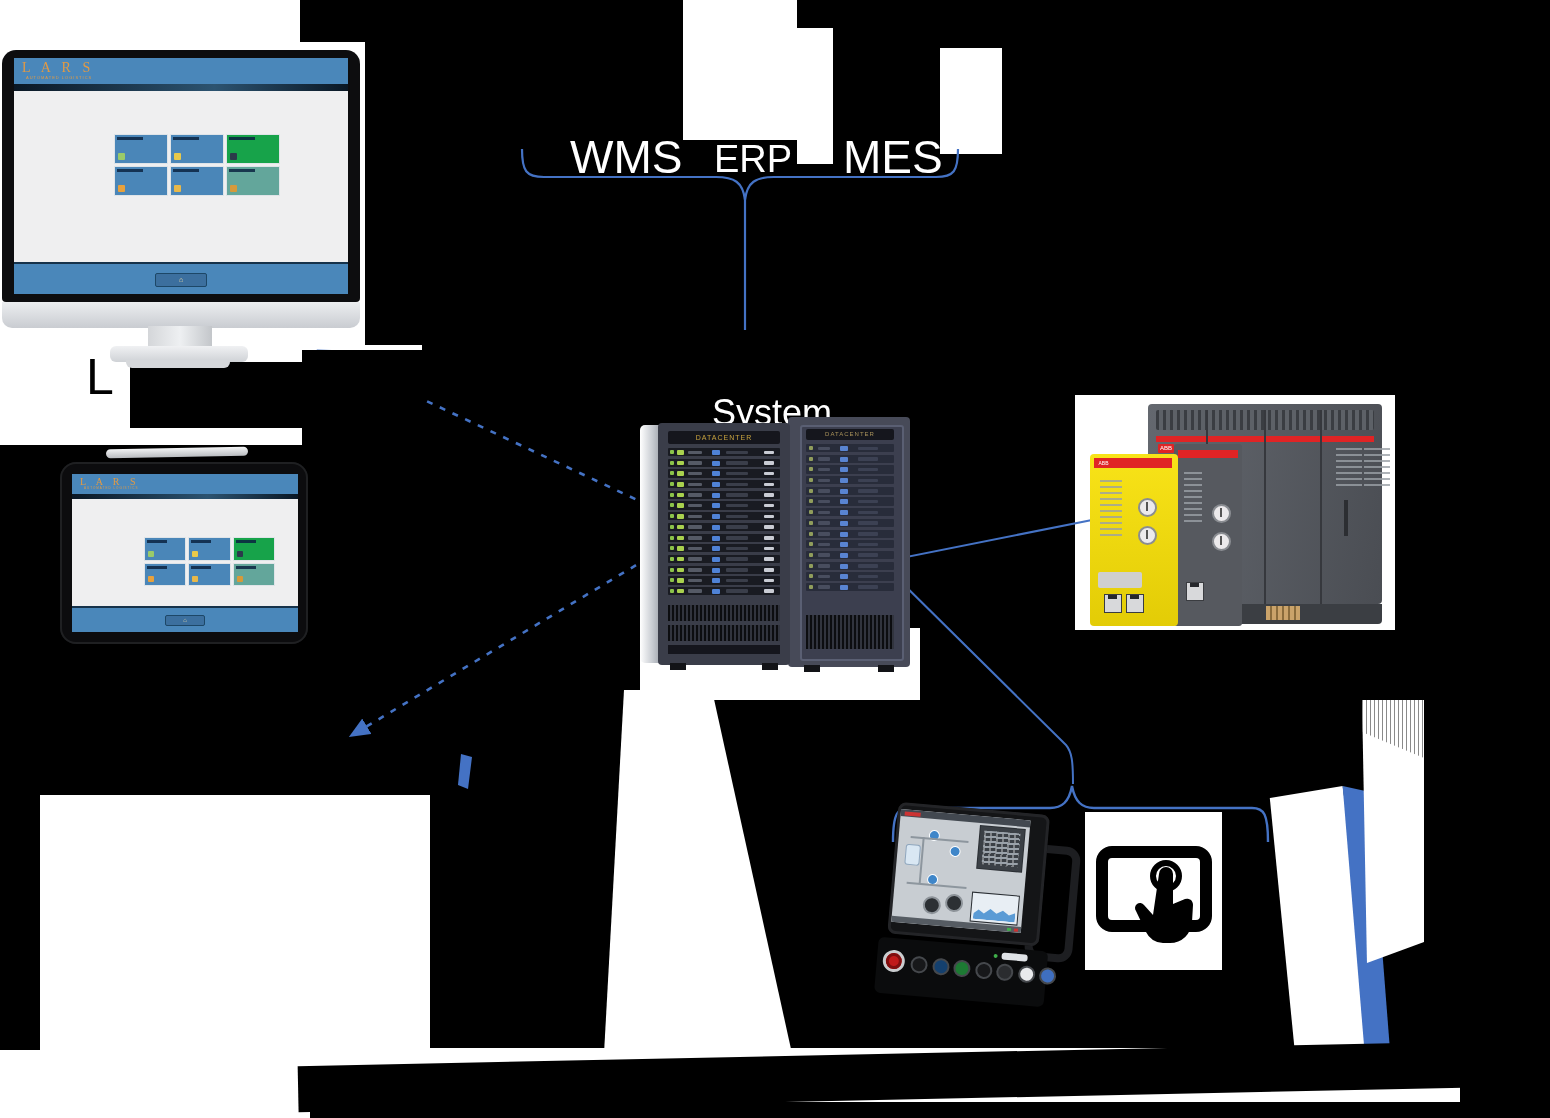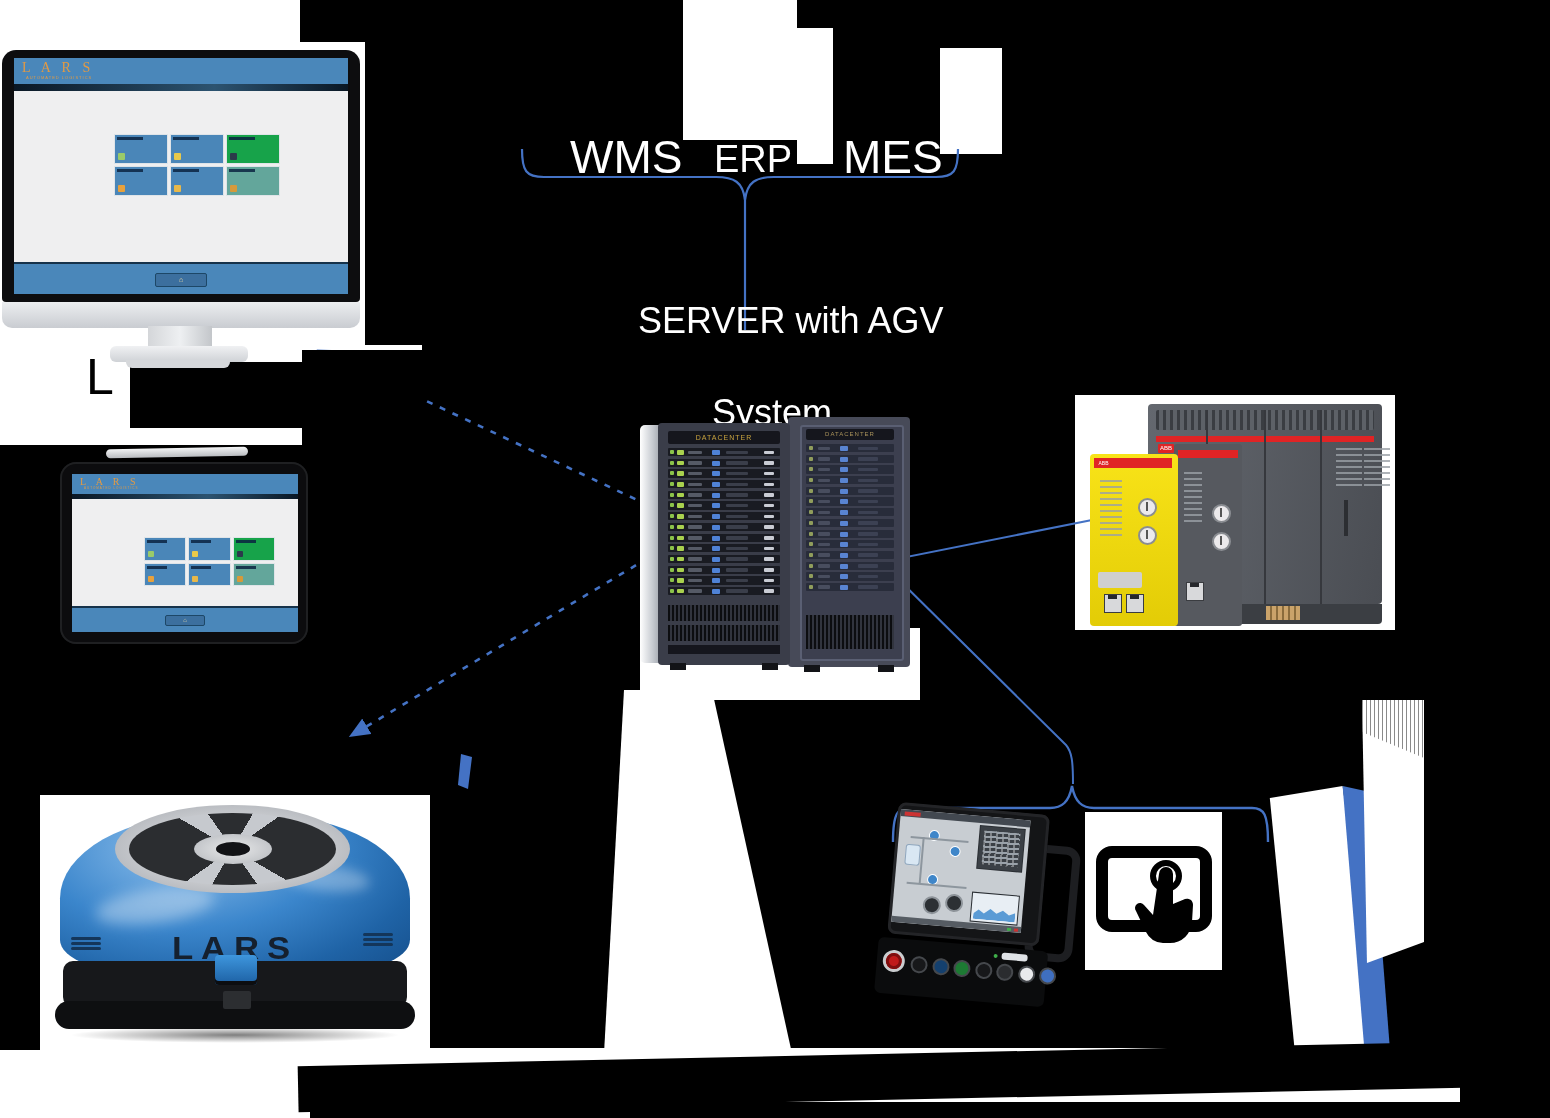--- a/index.html
+++ b/index.html
@@ -239,21 +239,20 @@
     <path d="M1092,520 L881,562 L1066,745 C1072,752 1073,762 1073,784" fill="none" stroke="#4472c4" stroke-width="2"></path>
 
     <path d="M893,842 C893,812 898,808 910,808 L1050,808 C1062,808 1069,802 1072,786 C1075,802 1082,808 1094,808 L1252,808 C1264,808 1268,814 1268,842" fill="none" stroke="#4472c4" stroke-width="2.4"></path>
 
     <path d="M461,754 L472,757 L468,789 L458,785 Z" fill="#4472c4"></path>
   </svg>
 
   <div class="txt" id="wms">WMS</div>
   <div class="txt" id="erp">ERP</div>
   <div class="txt" id="mes">MES</div>
-  <div class="txt" id="server-title">SERVER with AGV</div>
   <div class="txt" id="server-subtitle">System</div>
   <div class="txt" id="frag-L">L</div>
   <div class="txt" id="frag-2">2</div>
   <div id="frag-dash"></div>
 
   <div class="blackbox" style="left:130px;top:362px;width:258px;height:66px;"></div>
   <div class="blackbox" style="left:302px;top:350px;width:120px;height:95px;"></div>
 
   <div class="abs" id="monitor">
     <div class="bezel"></div>
@@ -640,36 +639,14 @@
       <div class="pled"></div>
     </div>
   </div>
 
   <svg class="abs" id="touch" viewBox="0 0 132 152">
     <rect x="14" y="36" width="104" height="74" rx="10" fill="#fff" stroke="#000" stroke-width="12"></rect>
     <circle cx="78" cy="60" r="13" fill="none" stroke="#000" stroke-width="6"></circle>
     <path fill="#000" d="M71,58 a7,7 0 0 1 14,0 l0,30 12,-5 a6,6 0 0 1 8,6 l-1,17 a22,22 0 0 1 -22,21 l-7,0 a19,19 0 0 1 -17,-11 l-10,-21 a5,5 0 0 1 8,-6 l9,10 z"></path>
   </svg>
 
-  <div class="abs" id="agv">
-    <div class="hull"></div>
-    <div class="gloss"></div>
-    <div class="gloss2"></div>
-    <div class="disc">
-      <div class="pads"></div>
-      <div class="cap"></div>
-      <div class="hole"></div>
-    </div>
-    <div class="logo">LARS</div>
-    <div class="ventbar" style="left:16px;top:132px;width:30px;"></div>
-    <div class="ventbar" style="left:16px;top:137px;width:30px;"></div>
-    <div class="ventbar" style="left:16px;top:142px;width:30px;"></div>
-    <div class="ventbar" style="left:308px;top:128px;width:30px;"></div>
-    <div class="ventbar" style="left:308px;top:133px;width:30px;"></div>
-    <div class="ventbar" style="left:308px;top:138px;width:30px;"></div>
-    <div class="base"></div>
-    <div class="skirt"></div>
-    <div class="sensor"></div>
-    <div class="plate"></div>
-    <div class="shadow"></div>
-  </div>
 
 </div>
 
 </body></html>

